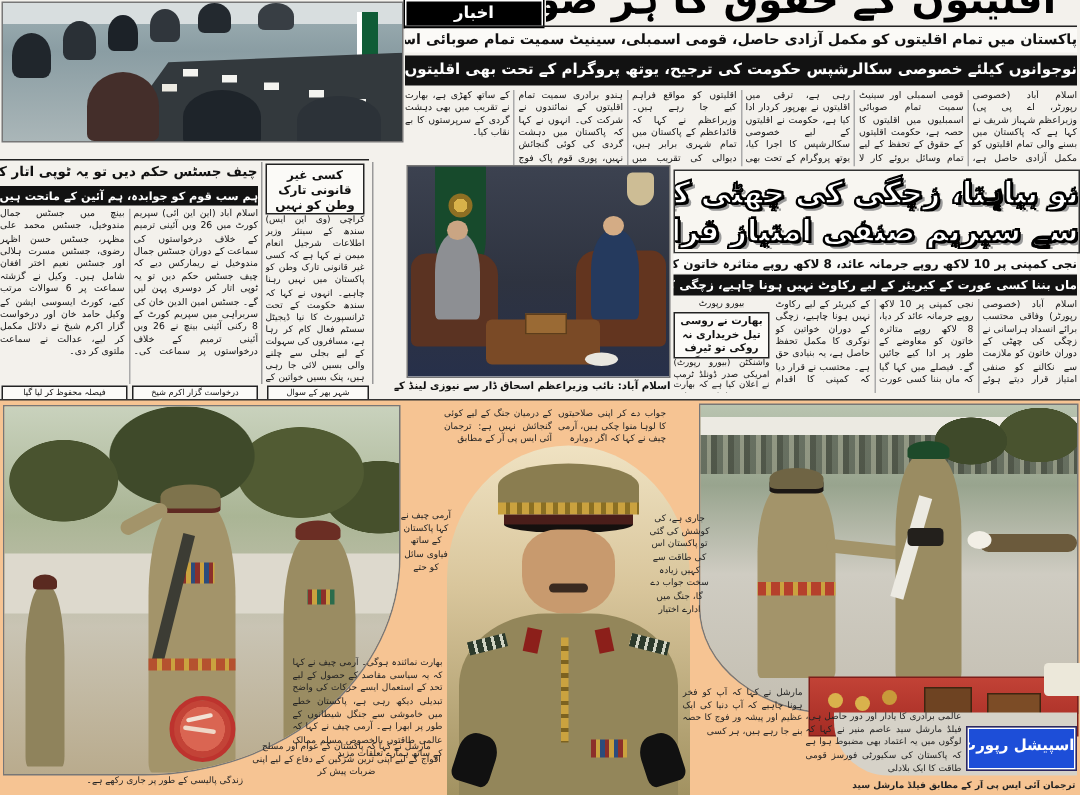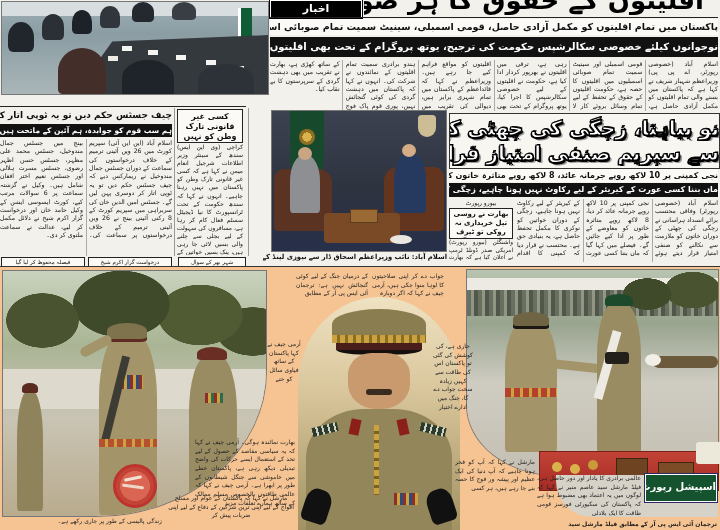--- a/index.html
+++ b/index.html
@@ -155,21 +155,21 @@
     <div class="abs" style="left:178px;top:84px;width:16px;height:12px;background:#f2efe6;border-radius:50%;"></div>
     <div class="abs" style="left:138px;top:82px;width:24px;height:12px;background:#23201c;border-radius:3px;"></div>
   </div>
   <div class="abs" style="left:540px;top:452px;width:178px;height:38px;background:linear-gradient(180deg,#c24236 0%,#a52c24 100%);box-shadow:0 0 0 1px #7c1f1a;">
     <div class="abs" style="left:12px;top:10px;width:10px;height:10px;border-radius:50%;background:#d9b24c;box-shadow:18px 2px 0 #d9b24c,36px -2px 0 #c89a3a;"></div>
     <div class="abs" style="left:76px;top:6px;width:30px;height:16px;background:#6e4322;border:1px solid #3f2510;"></div>
     <div class="abs" style="left:118px;top:10px;width:34px;height:14px;background:#7c4c26;border:1px solid #3f2510;"></div>
     <div class="abs" style="left:156px;top:-10px;width:30px;height:22px;background:#ece8da;border-radius:3px;"></div>
   </div>
   <div class="abs" style="left:556px;top:475px;width:162px;height:42px;background:#d6d2c8;border-bottom-left-radius:36px;"></div>
-  <div class="abs" style="left:645px;top:474px;width:70px;height:26px;background:#14532d;border:1px solid #fff;outline:1px solid #2c2760;">
+  <div class="abs" style="left:645px;top:485px;width:70px;height:26px;background:#1d4ed8;border:1px solid #fff;outline:1px solid #2c2760;">
     <div class="u ctr bold nowrap" style="color:#fff;font-size:10px;line-height:24px;">اسپیشل رپورٹ</div>
   </div>
 
   <div class="abs u just frag" style="left:372px;top:272px;width:72px;height:36px;">جواب دے کر اپنی صلاحیتوں کا لوہا منوا چکی ہیں، آرمی چیف نے کہا کہ اگر دوبارہ</div>
   <div class="abs u just frag" style="left:296px;top:272px;width:72px;height:36px;">کے درمیان جنگ کے لیے کوئی گنجائش نہیں ہے: ترجمان آئی ایس پی آر کے مطابق</div>
   <div class="abs u ctr frag" style="left:266px;top:340px;width:36px;height:96px;">آرمی چیف نے کہا پاکستان کے ساتھ فیاوی سائل کو حتے</div>
   <div class="abs u ctr frag" style="left:432px;top:342px;width:42px;height:122px;">جاری ہے، کی کوشش کی گئی تو پاکستان اس کی طاقت سے کہیں زیادہ سخت جواب دے گا، جنگ میں ادارے اختیار</div>
   <div class="abs u just frag" style="left:195px;top:438px;width:100px;height:78px;">بھارت نمائندہ ہوگی۔ آرمی چیف نے کہا کہ یہ سیاسی مقاصد کے حصول کے لیے تحد کے استعمال ایسے حرکات کی واضح تبدیلی دیکھ رہی ہے، پاکستان خطے میں خاموشی سے جنگل شیطانوں کے طور پر ابھرا ہے۔ آرمی چیف نے کہا کہ عالمی طاقتوں بالخصوص مسلم ممالک کے ساتھ ہمارے تعلقات مزید</div>
   <div class="abs u ctr frag" style="left:168px;top:494px;width:126px;height:34px;">مارشل نے کہا کہ پاکستان کے عوام اور مسلح افواج کے لیے اپنی ترین شرکین کے دفاع کے لیے اپنی ضربات پیش کر</div>
   <div class="abs u nowrap frag" style="left:12px;top:517px;width:150px;height:11px;">زندگی پالیسی کے طور پر جاری رکھے ہے۔</div>

